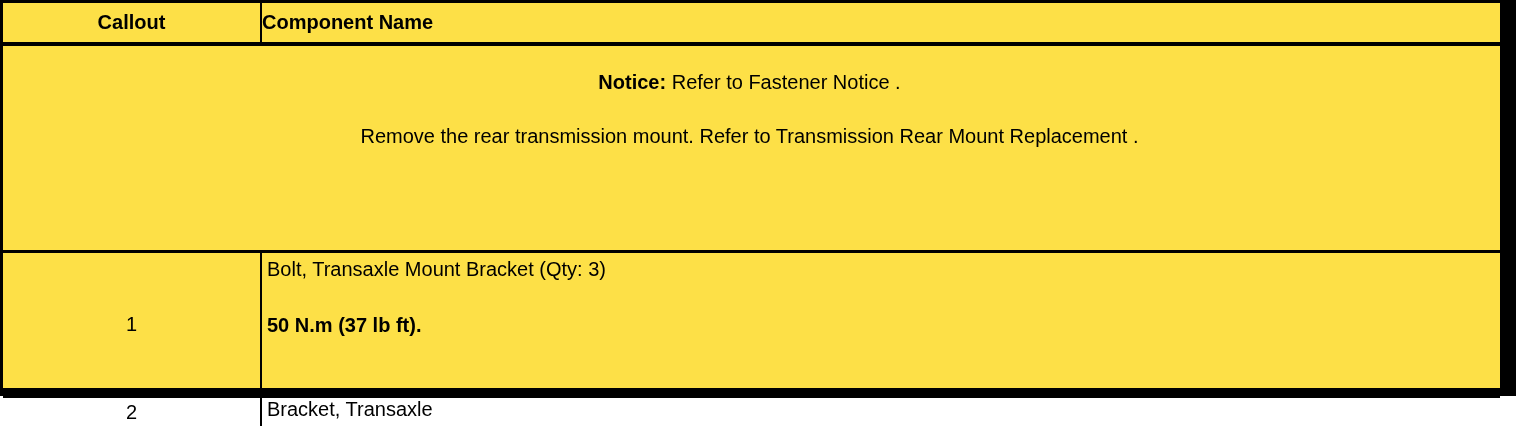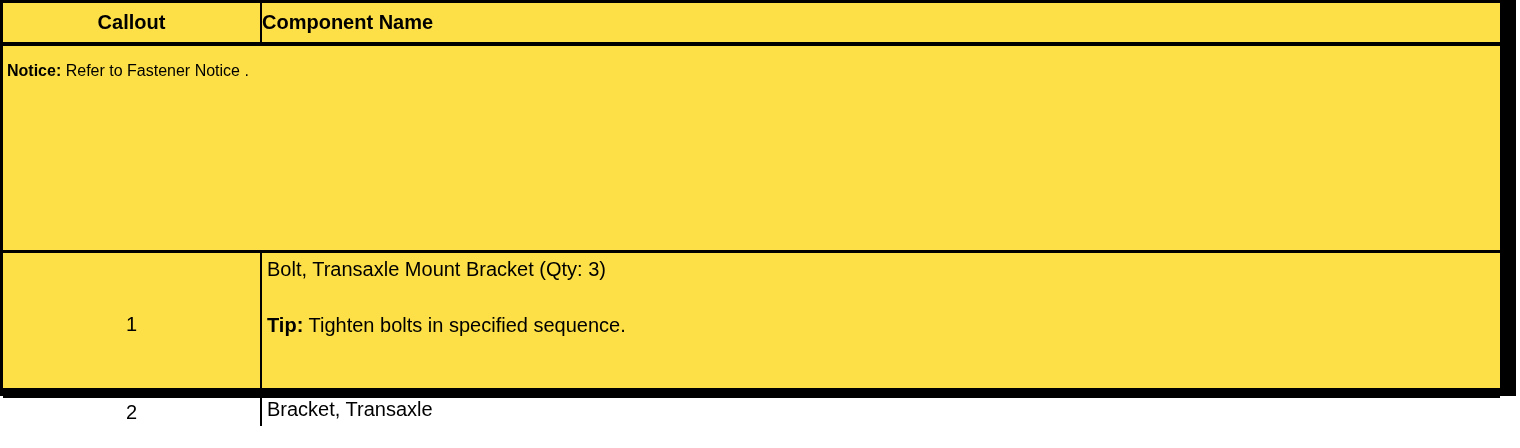--- a/index.html
+++ b/index.html
@@ -39,21 +39,21 @@
     display: flex; align-items: center; 
   }
   .header-cell { font-weight: bold; font-size: 20px; line-height: 23px; }
   .notice-row {
     flex: 0 0 207px;
     border-bottom: 3px solid #000;
     box-sizing: border-box;
     padding: 9px 8px 0 4px;
     overflow: hidden;
   }
-  .notice-row p { margin: 4px 0 31px 0; font-size: 16px; line-height: 23px; }
+  .notice-row p { margin: 16px 0 31px 0; font-size: 20px; line-height: 23px; text-align: center; }
   .body-row { display: flex; box-sizing: border-box; }
   .row-1 { flex: 0 0 145px; border-bottom: 3px solid #000; }
   .row-2 { flex: 1; }
   .callout-cell {
     width: 259px;
     border-right: 2px solid #000;
     box-sizing: border-box;
     display: flex; align-items: center; justify-content: center;
     font-size: 20px; line-height: 23px;
   }
@@ -74,32 +74,35 @@
     </div>
     <div class="component-col">
       <span class="header-cell">Component Name</span>
     </div>
   </div>
 
   <div class="notice-row">
     <p>
       <span class="b">Notice:</span><span> Refer to Fastener Notice .</span>
     </p>
+    <p>
+      <span class="b"></span><span>Remove the rear transmission mount. Refer to Transmission Rear Mount Replacement .</span>
+    </p>
   </div>
 
   <div class="body-row row-1">
     <div class="callout-cell">
       <span>1</span>
     </div>
     <div class="component-cell">
       <p>
         <span class="b"></span><span>Bolt, Transaxle Mount Bracket (Qty: 3)</span>
       </p>
       <p>
-        <span class="b">Tip:</span><span> Tighten bolts in specified sequence.</span>
+        <span class="b">50 N.m (37 lb ft).</span><span></span>
       </p>
     </div>
   </div>
 
   <div class="body-row row-2">
     <div class="callout-cell">
       <span>2</span>
     </div>
     <div class="component-cell">
       <p>

